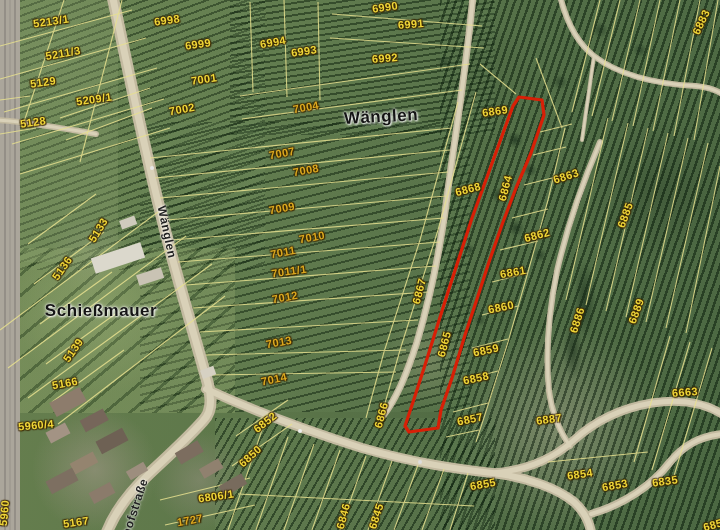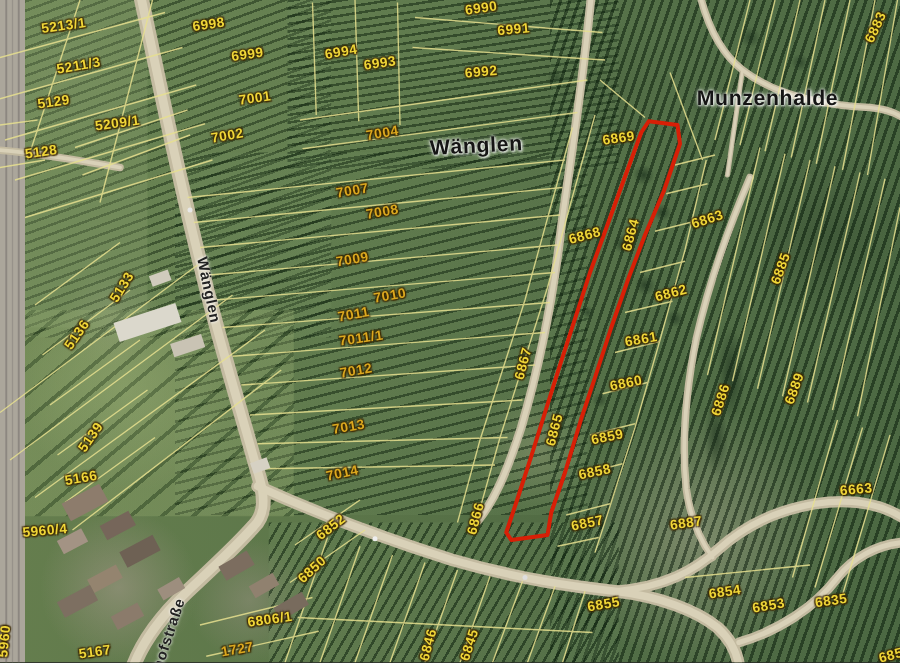--- a/index.html
+++ b/index.html
@@ -218,17 +218,17 @@
       <div class="lbl" style="left: 615px; top: 485px; transform: translate(-50%, -50%) rotate(-10deg);">6853</div>
       <div class="lbl" style="left: 665px; top: 481px; transform: translate(-50%, -50%) rotate(-8deg);">6835</div>
       <div class="lbl" style="left: 216px; top: 496px; transform: translate(-50%, -50%) rotate(-8deg);">6806/1</div>
       <div class="lbl" style="left: 76px; top: 522px; transform: translate(-50%, -50%) rotate(-8deg);">5167</div>
       <div class="lbl amber" style="left: 190px; top: 520px; transform: translate(-50%, -50%) rotate(-10deg);">1727</div>
       <div class="lbl" style="left: 343px; top: 516px; transform: translate(-50%, -50%) rotate(-75deg);">6846</div>
       <div class="lbl" style="left: 376px; top: 516px; transform: translate(-50%, -50%) rotate(-72deg);">6845</div>
       <div class="lbl" style="left: 4px; top: 513px; transform: translate(-50%, -50%) rotate(-85deg);">5960</div>
       <div class="lbl" style="left: 716px; top: 524px; transform: translate(-50%, -50%) rotate(-15deg);">6851</div>
       <div class="lbl place" style="left: 381px; top: 117px; transform: translate(-50%, -50%) rotate(-3deg);">Wänglen</div>
-      <div class="lbl place" style="left: 614px; top: 79px; transform: translate(-50%, -50%) rotate(0deg);">Munzenhalde</div>
+      <div class="lbl place" style="left: 101px; top: 311px; transform: translate(-50%, -50%) rotate(0deg);">Schießmauer</div>
       <div class="lbl street" style="left: 167px; top: 232px; transform: translate(-50%, -50%) rotate(78deg);">Wänglen</div>
       <div class="lbl street" style="left: 135px; top: 507px; transform: translate(-50%, -50%) rotate(-72deg);">hofstraße</div>
     </div>
 </div>
 
 </body></html>

